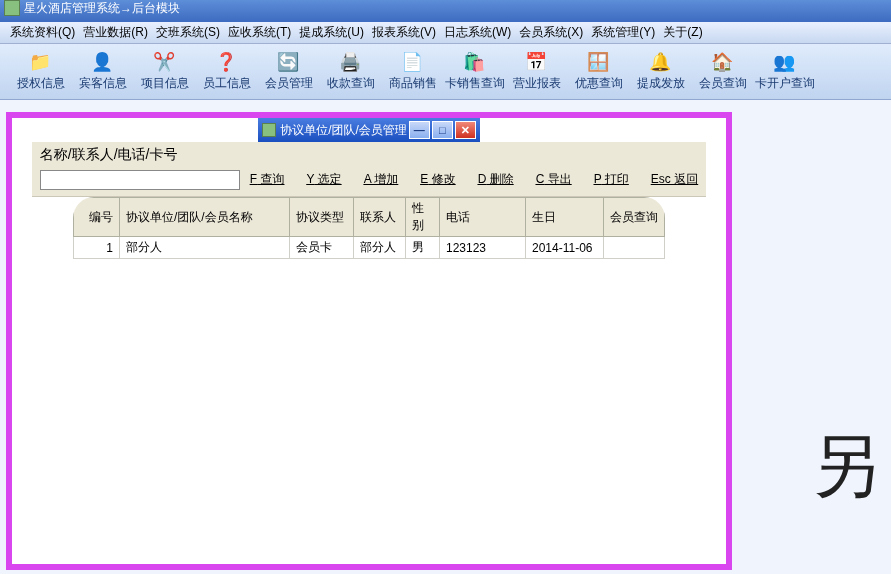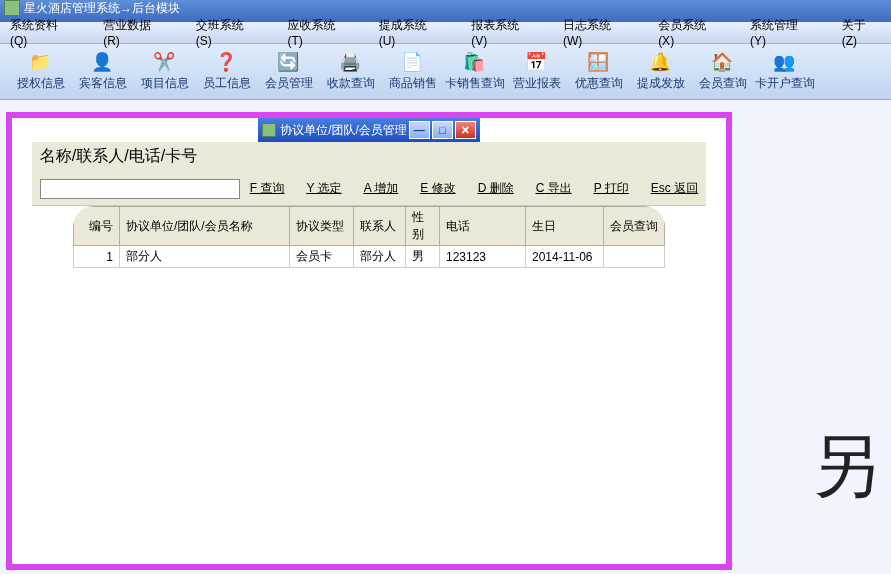--- a/index.html
+++ b/index.html
@@ -30,21 +30,21 @@
 }
 
 
 .menu-bar {
   background: linear-gradient(to bottom, #e8f0ff, #c8d8f0);
   height: 22px;
   display: flex;
   align-items: center;
   padding: 0 6px;
   border-bottom: 1px solid #a0b0d0;
-  gap: 20px;
+  gap: 0;
 }
 .menu-item {
   padding: 2px 4px;
   cursor: default;
 }
 
 
 .toolbar {
   background: linear-gradient(to bottom, #e0ecfc, #c0d4f0);
   height: 56px;
@@ -131,21 +131,21 @@
 
 .search-row {
   background: #ece8d8;
   padding: 4px 8px 6px 8px;
   border-bottom: 1px solid #ccc8b8;
   display: flex;
   align-items: flex-end;
   gap: 10px;
 }
 .search-left { display: flex; flex-direction: column; }
-.search-label { font-size: 16px; margin-bottom: 12px; }
+.search-label { font-size: 14px; margin-bottom: 6px; }
 .search-input {
   width: 200px;
   height: 20px;
   border: 1px solid #888;
   background: #fff;
   padding: 0 4px;
 }
 .action-links { display: flex; gap: 22px; padding-bottom: 2px; }
 .action-link {
   color: #000;

